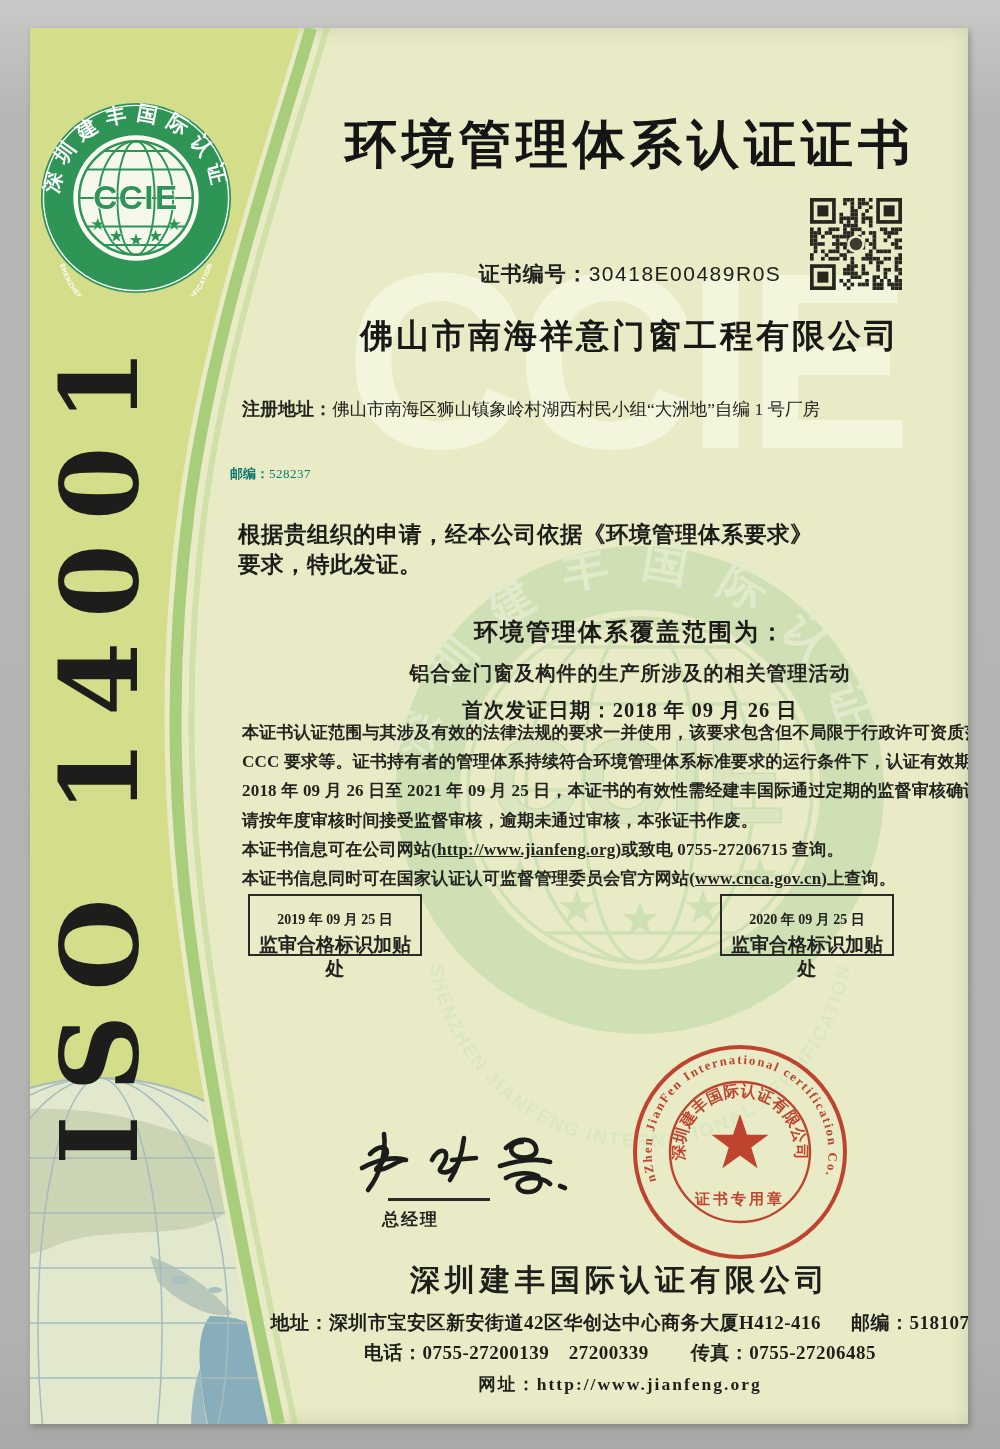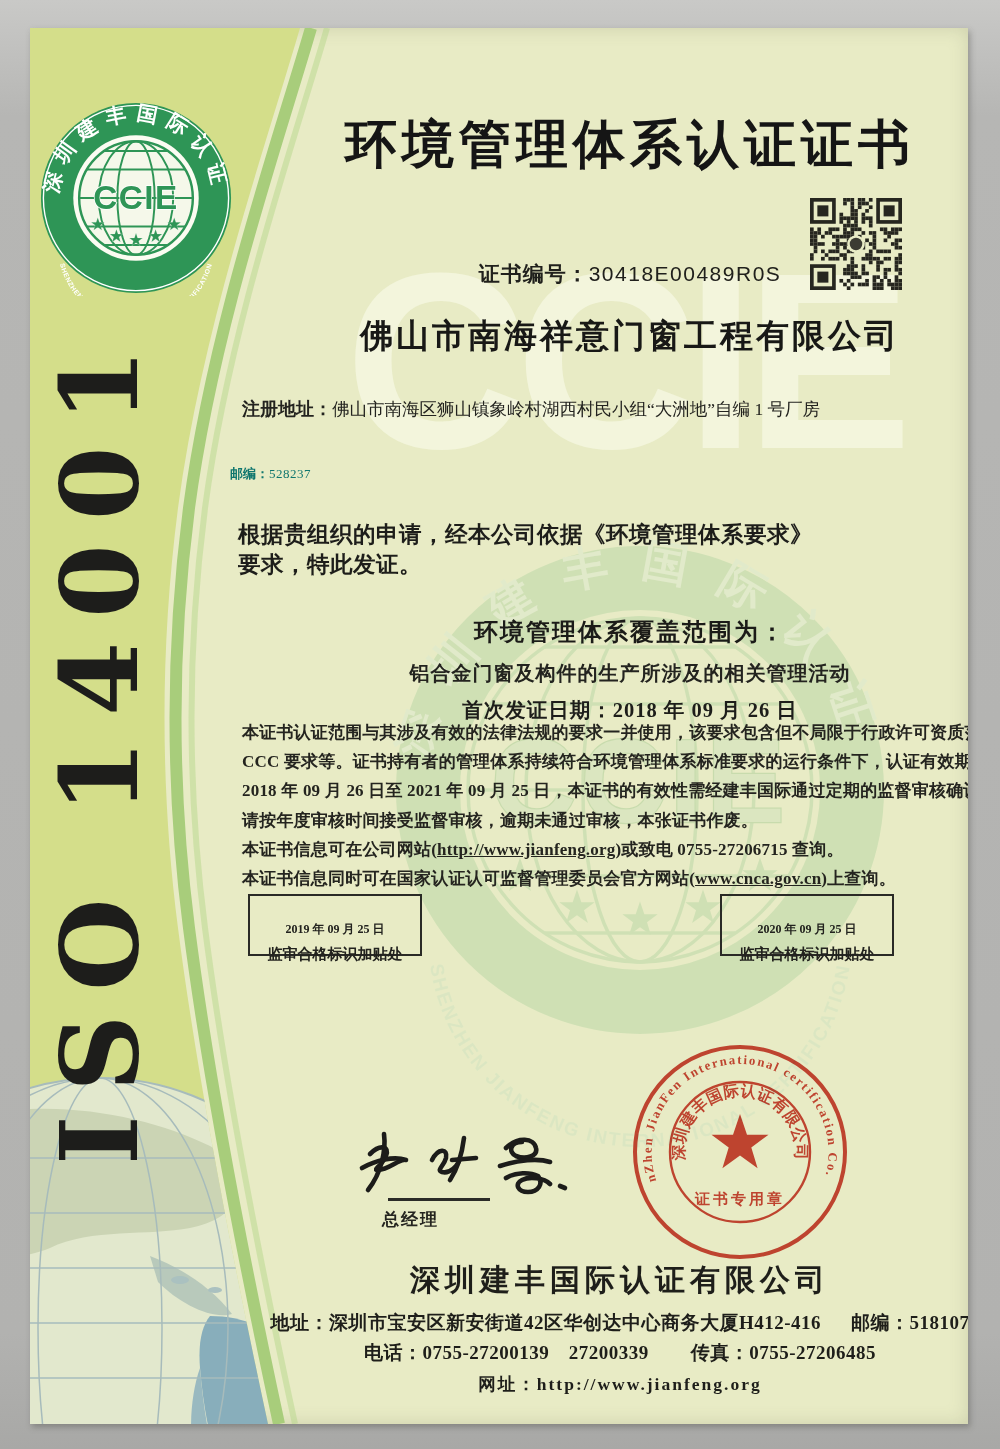--- a/index.html
+++ b/index.html
@@ -37,22 +37,22 @@
   .scope{position:absolute;left:170px;top:632px;width:860px;text-align:center;
     font-size:20px;font-weight:700;letter-spacing:1px;color:#23231f;}
   .firstissue{position:absolute;left:170px;top:668px;width:860px;text-align:center;
     font-size:20.5px;font-weight:700;letter-spacing:1px;color:#1d1d1a;}
   .fineprint{position:absolute;left:212px;top:690px;width:736px;font-size:17px;font-weight:700;
     color:#24241f;letter-spacing:.2px;}
   .fineprint div{line-height:29.2px;white-space:nowrap;}
   .fineprint .lnk{text-decoration:underline;}
   .stickerbox{position:absolute;top:866px;width:170px;height:58px;border:2px solid #2a2a26;
     text-align:center;font-weight:700;color:#22221e;}
-  .stickerbox .d{font-size:12px;line-height:26px;padding-top:20px;}
-  .stickerbox .l{font-size:15px;line-height:24px;}
+  .stickerbox .d{font-size:14px;line-height:26px;padding-top:11px;}
+  .stickerbox .l{font-size:19px;line-height:24px;}
   .box1{left:218px;} .box2{left:690px;}
   .sig{position:absolute;left:318px;top:1092px;width:230px;height:80px;}
   .sigline{position:absolute;left:358px;top:1170px;width:102px;height:0;border-top:3px solid #2b2b28;}
   .sigtitle{position:absolute;left:352px;top:1180px;width:114px;text-align:left;
     font-size:17px;font-weight:700;color:#24241f;letter-spacing:2px;}
   .seal{position:absolute;left:596px;top:1010px;width:228px;height:228px;opacity:.9;mix-blend-mode:multiply;}
   .footer{position:absolute;left:150px;width:880px;text-align:center;color:#1e1e1a;white-space:nowrap;}
   .issuer{top:1232px;font-size:30px;font-weight:700;letter-spacing:5px;}
   .f1{top:1282px;font-size:19px;font-weight:700;letter-spacing:.5px;}
   .f2{top:1312px;font-size:19px;font-weight:700;letter-spacing:.5px;}

